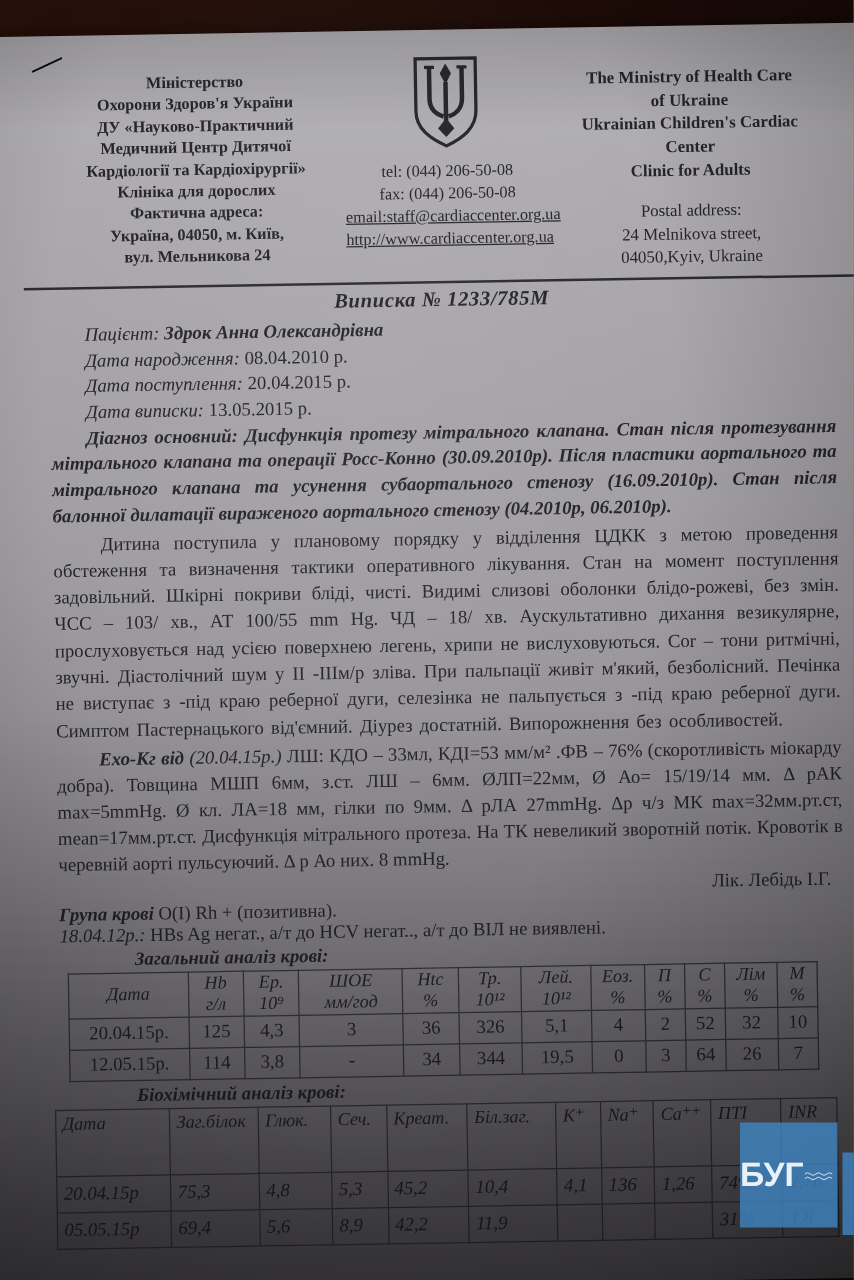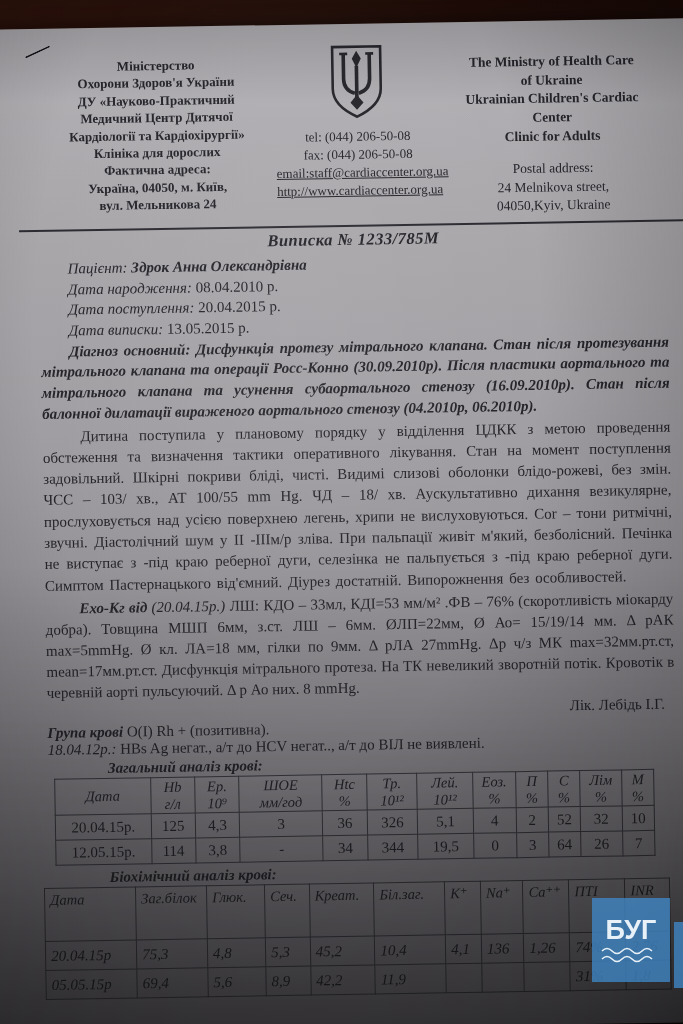--- a/index.html
+++ b/index.html
@@ -61,21 +61,21 @@
   .cbc{width:600px;margin-left:6px;font-size:15px;}
   .cbc td{height:22px;}
   .cbc td:first-child{text-align:center;}
   .bio{width:626px;margin-left:-6px;font-size:15px;}
   .bio thead th{text-align:left;padding-left:5px;height:48px;vertical-align:top;padding-top:3px;}
   .bio td{font-style:italic;text-align:left;padding-left:5px;height:26px;}
   .sup-line{display:block;}
   
   .wm{
     position:absolute;left:592px;top:898px;width:78px;height:84px;z-index:70;
-    background:rgba(64,134,196,0.80);display:flex;flex-direction:column;
+    background:rgba(64,134,196,0.80);display:flex;flex-direction:row;
     align-items:center;justify-content:center;pointer-events:none;
   }
   .wm-text{color:#e8f1f8;font-family:"Liberation Sans",sans-serif;font-weight:bold;font-size:27px;line-height:1;}
   .wm-waves{margin-top:2px;}
   .wm-strip{
     position:absolute;left:674px;top:922px;width:22px;height:66px;z-index:70;
     background:rgba(64,134,196,0.80);pointer-events:none;
   }
 </style>
 </head>

